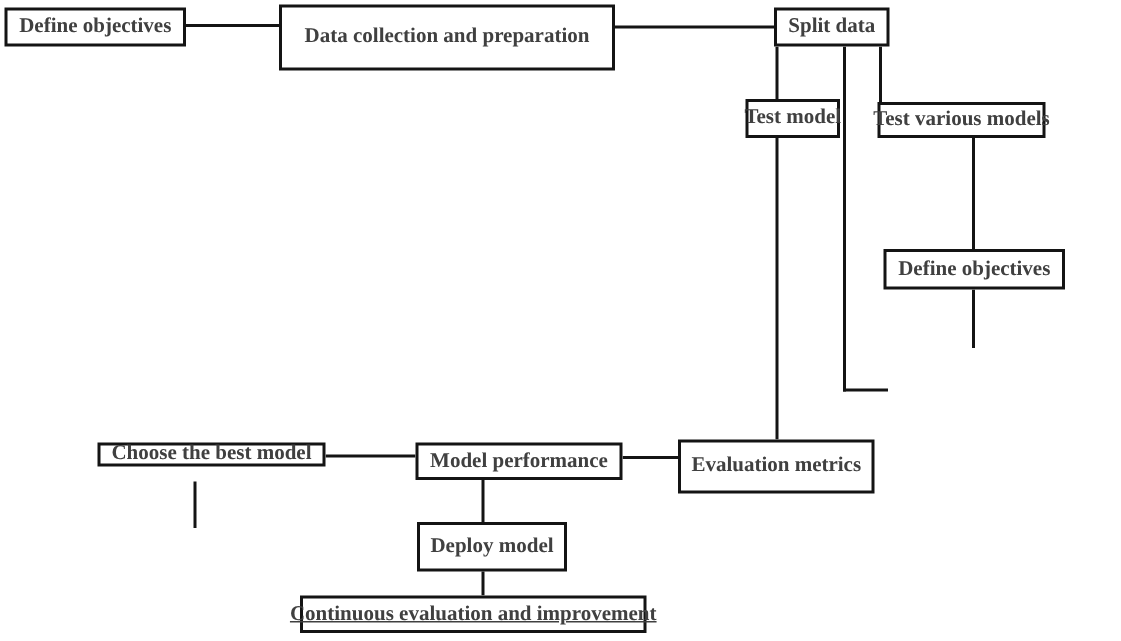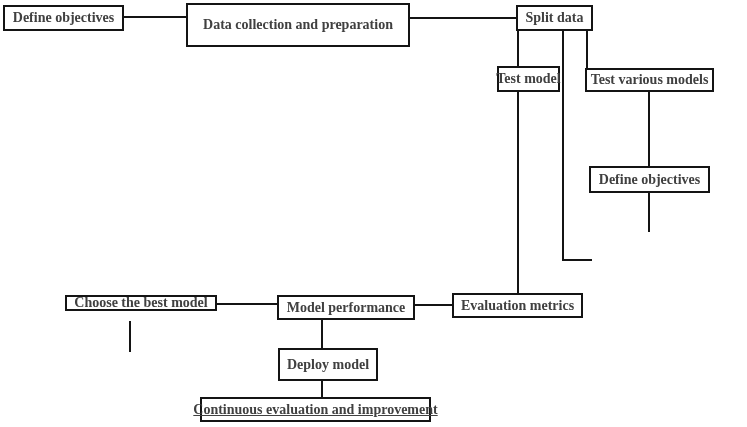--- a/index.html
+++ b/index.html
@@ -31,26 +31,26 @@
   .line {
     position: absolute;
     background: #141414;
     z-index: 1;
   }
   
   #n-define-objectives-top { left: 3px;   top: 5px;   width: 121px; height: 26px; }
   #n-data-collection       { left: 186px; top: 3px;   width: 224px; height: 44px; }
   #n-split-data            { left: 516px; top: 5px;   width: 77px;  height: 26px; }
   #n-test-model            { left: 465px; top: 66px;  width: 63px;  height: 26px; margin-left: 32px; }
-  #n-test-various          { left: 585px; top: 68px;  width: 129px; height: 24px; }
+  #n-test-various          { left: 585px; top: 68px;  width: 112px; height: 24px; }
   #n-define-objectives-right { left: 589px; top: 166px; width: 121px; height: 27px; }
   #n-cross-validate        { left: 591px; top: 232px; width: 149px; height: 41px; }
   #n-choose-best           { left: 65px;  top: 295px; width: 152px; height: 16px; }
   #n-model-performance     { left: 277px; top: 295px; width: 138px; height: 25px; }
-  #n-evaluation-metrics    { left: 452px; top: 293px; width: 131px; height: 25px; }
+  #n-evaluation-metrics    { left: 452px; top: 293px; width: 131px; height: 36px; }
   #n-explainable-at        { left: 74px;  top: 352px; width: 106px; height: 23px; }
   #n-deploy-model          { left: 278px; top: 348px; width: 100px; height: 33px; }
   #n-continuous            { left: 200px; top: 397px; width: 231px; height: 25px; text-decoration: underline; }
   
   #e-a  { left: 124px;    top: 15.5px;  width: 62px;   height: 2.5px; }  
   #e-b  { left: 410px;    top: 16.5px;  width: 106px;  height: 2.5px; }  
   #e-c  { left: 516.8px;  top: 31px;    width: 2.5px;  height: 35px;  }  
   #e-d1 { left: 561.8px;  top: 31px;    width: 2.5px;  height: 230px; }  
   #e-d2 { left: 561.8px;  top: 258.5px; width: 30px;   height: 2.5px; }  
   #e-e  { left: 585.8px;  top: 31px;    width: 2.5px;  height: 37px;  }  

